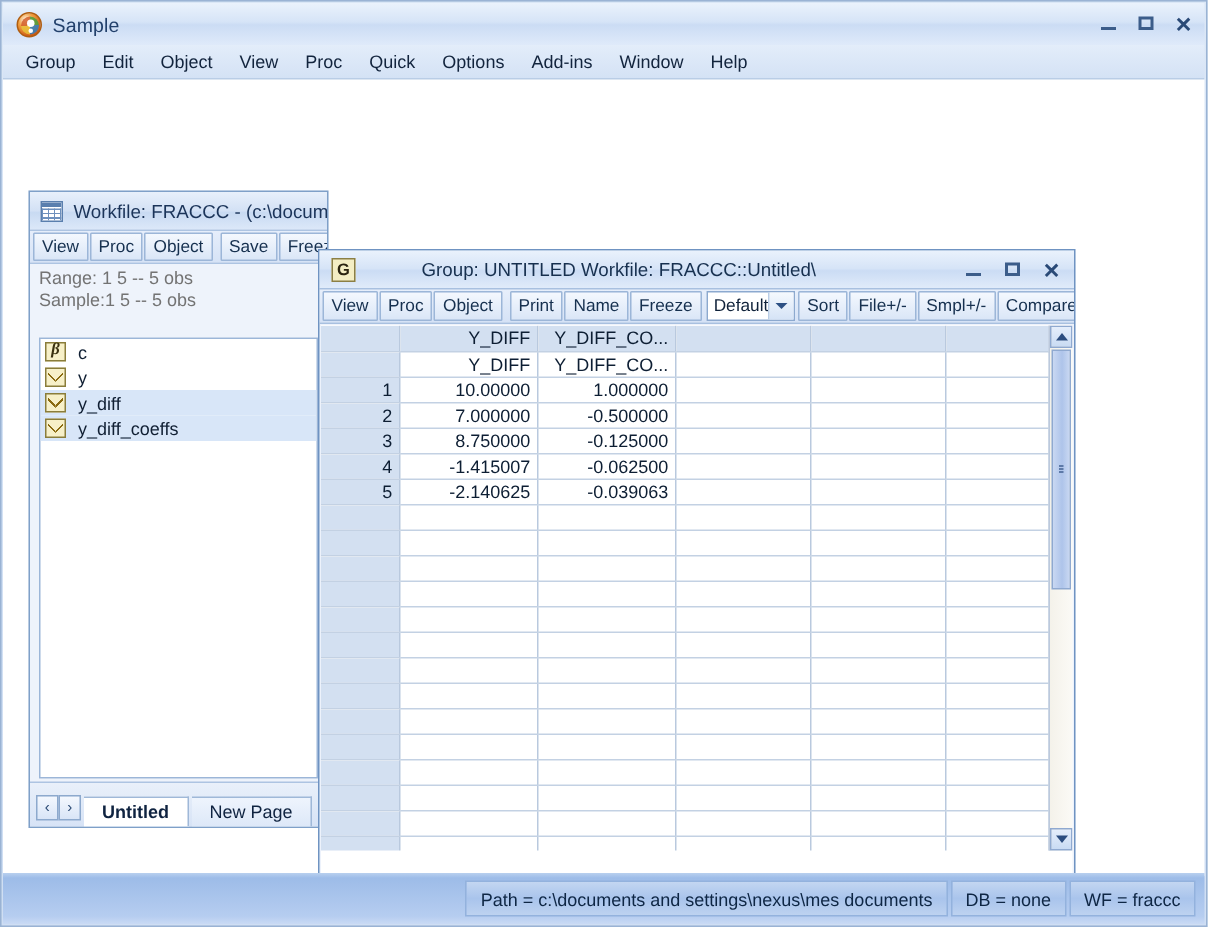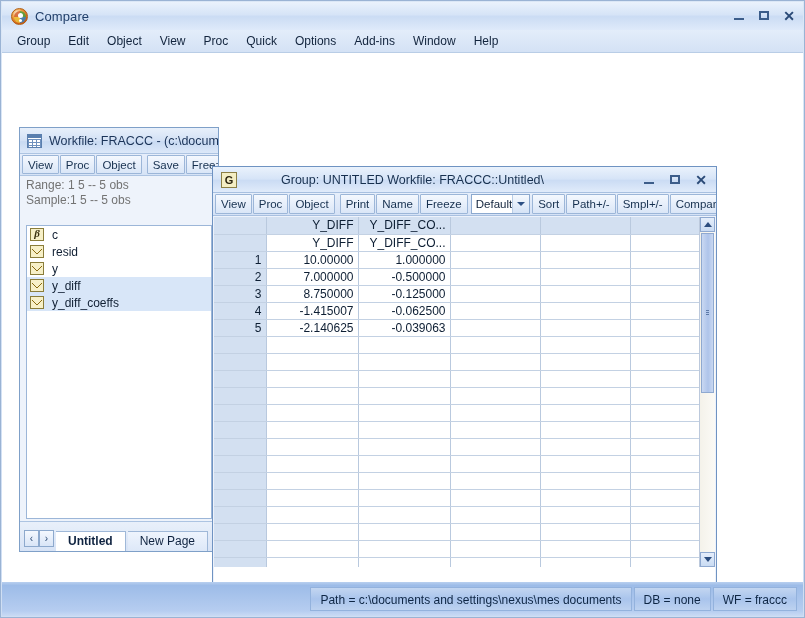--- a/index.html
+++ b/index.html
@@ -253,21 +253,21 @@
   }
   .sb-cell.grow{flex:1;margin-right:3px;}
 </style>
 </head>
 <body>
 
 <div id="app">
 
   <div id="titlebar">
     <div id="app-icon"></div>
-    <span id="app-title">Compare</span>
+    <span id="app-title">Sample</span>
     <div class="wbtns">
       <div class="wbtn min"></div>
       <div class="wbtn max"></div>
       <div class="wbtn cls">✕</div>
     </div>
   </div>
 
   <div id="menubar">
     <div class="menu-item">Group</div>
     <div class="menu-item">Edit</div>
@@ -298,24 +298,20 @@
 
       </div>
       <div id="wf-range">
         <div>Range:  1 5  --  5 obs</div>
         <div>Sample:1 5  --  5 obs</div>
       </div>
       <div id="wf-list">
         <div class="obj-row">
           <span class="obj-icon coef"></span>
           <span class="obj-label">c</span>
-        </div>
-        <div class="obj-row">
-          <span class="obj-icon series"></span>
-          <span class="obj-label">resid</span>
         </div>
         <div class="obj-row">
           <span class="obj-icon series"></span>
           <span class="obj-label">y</span>
         </div>
         <div class="obj-row sel">
           <span class="obj-icon series"></span>
           <span class="obj-label">y_diff</span>
         </div>
         <div class="obj-row sel">
@@ -352,21 +348,21 @@
         <div class="tb-btn">Print</div>
         <div class="tb-btn">Name</div>
         <div class="tb-btn">Freeze</div>
         <div id="grp-select">
           <span>Default</span>
           <span class="arrowbox">
               <i class="caret"></i>
             </span>
         </div>
         <div class="tb-btn">Sort</div>
-        <div class="tb-btn">Path+/-</div>
+        <div class="tb-btn">File+/-</div>
         <div class="tb-btn">Smpl+/-</div>
         <div class="tb-btn">Compare+/-</div>
       </div>
 
       <div id="grid-wrap">
         <div id="grid">
           <table class="gt">
             <colgroup>
               <col class="col-h">
                 <col class="col-a">

